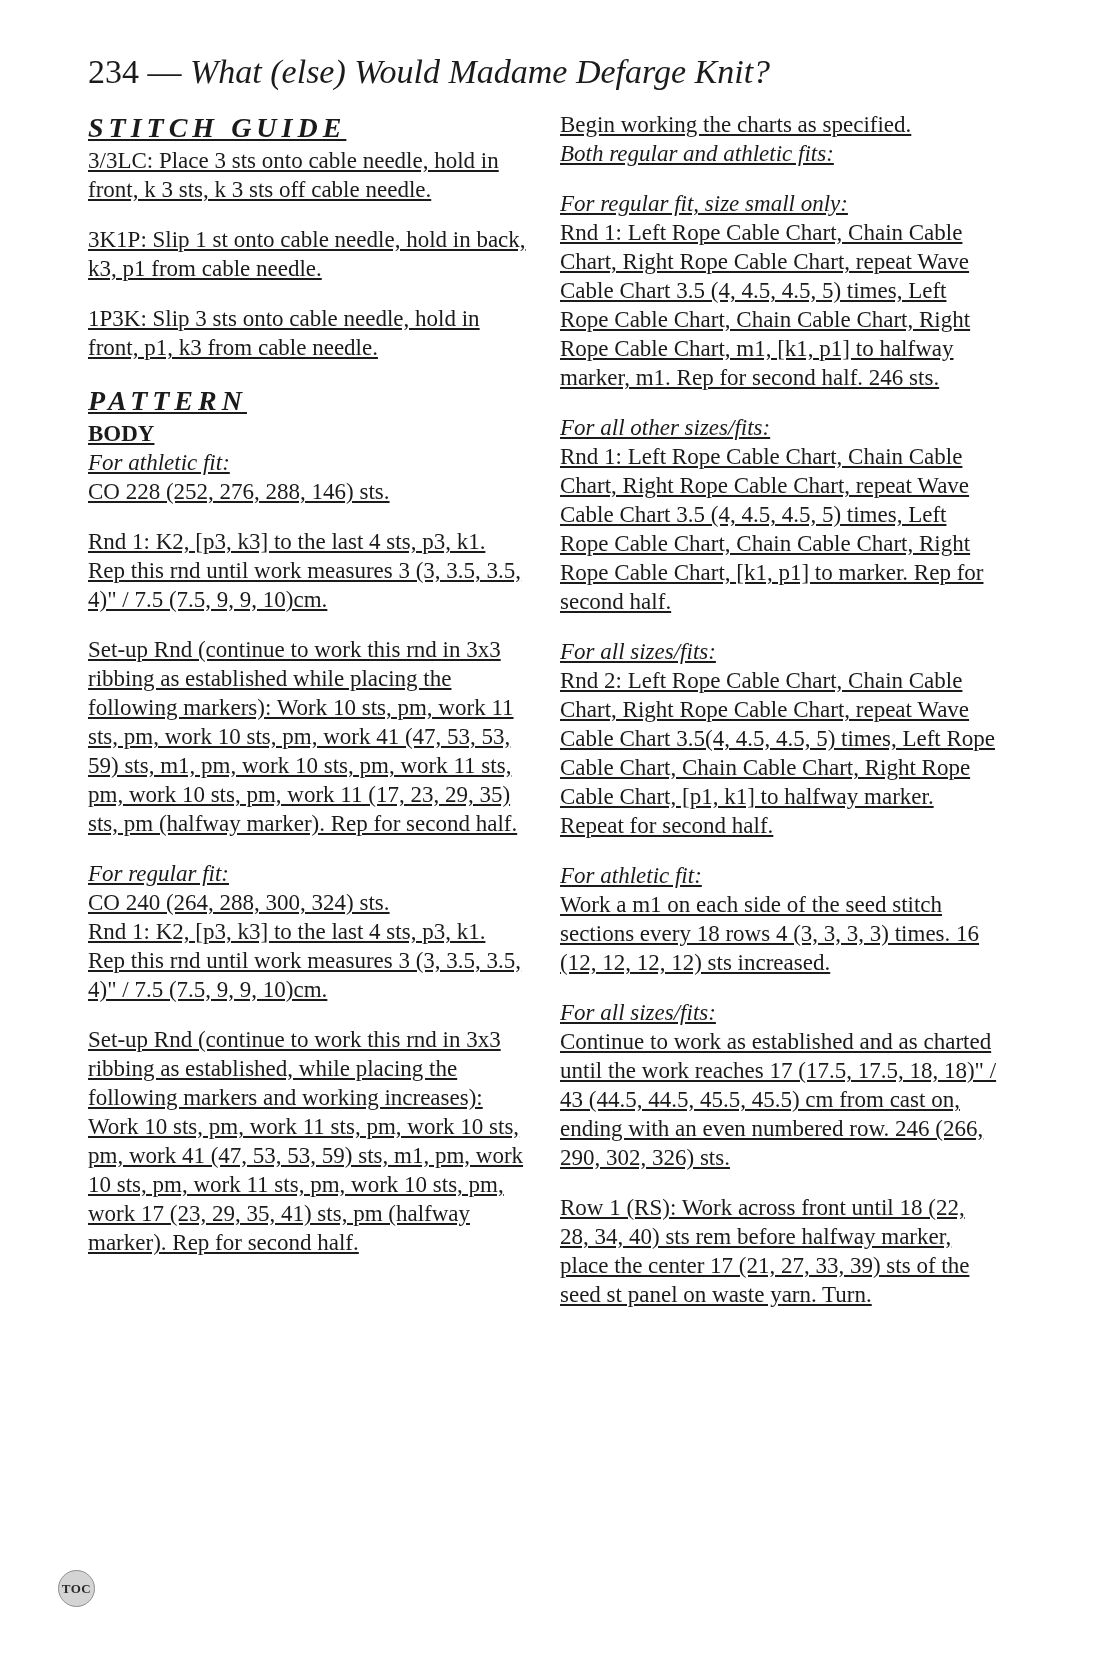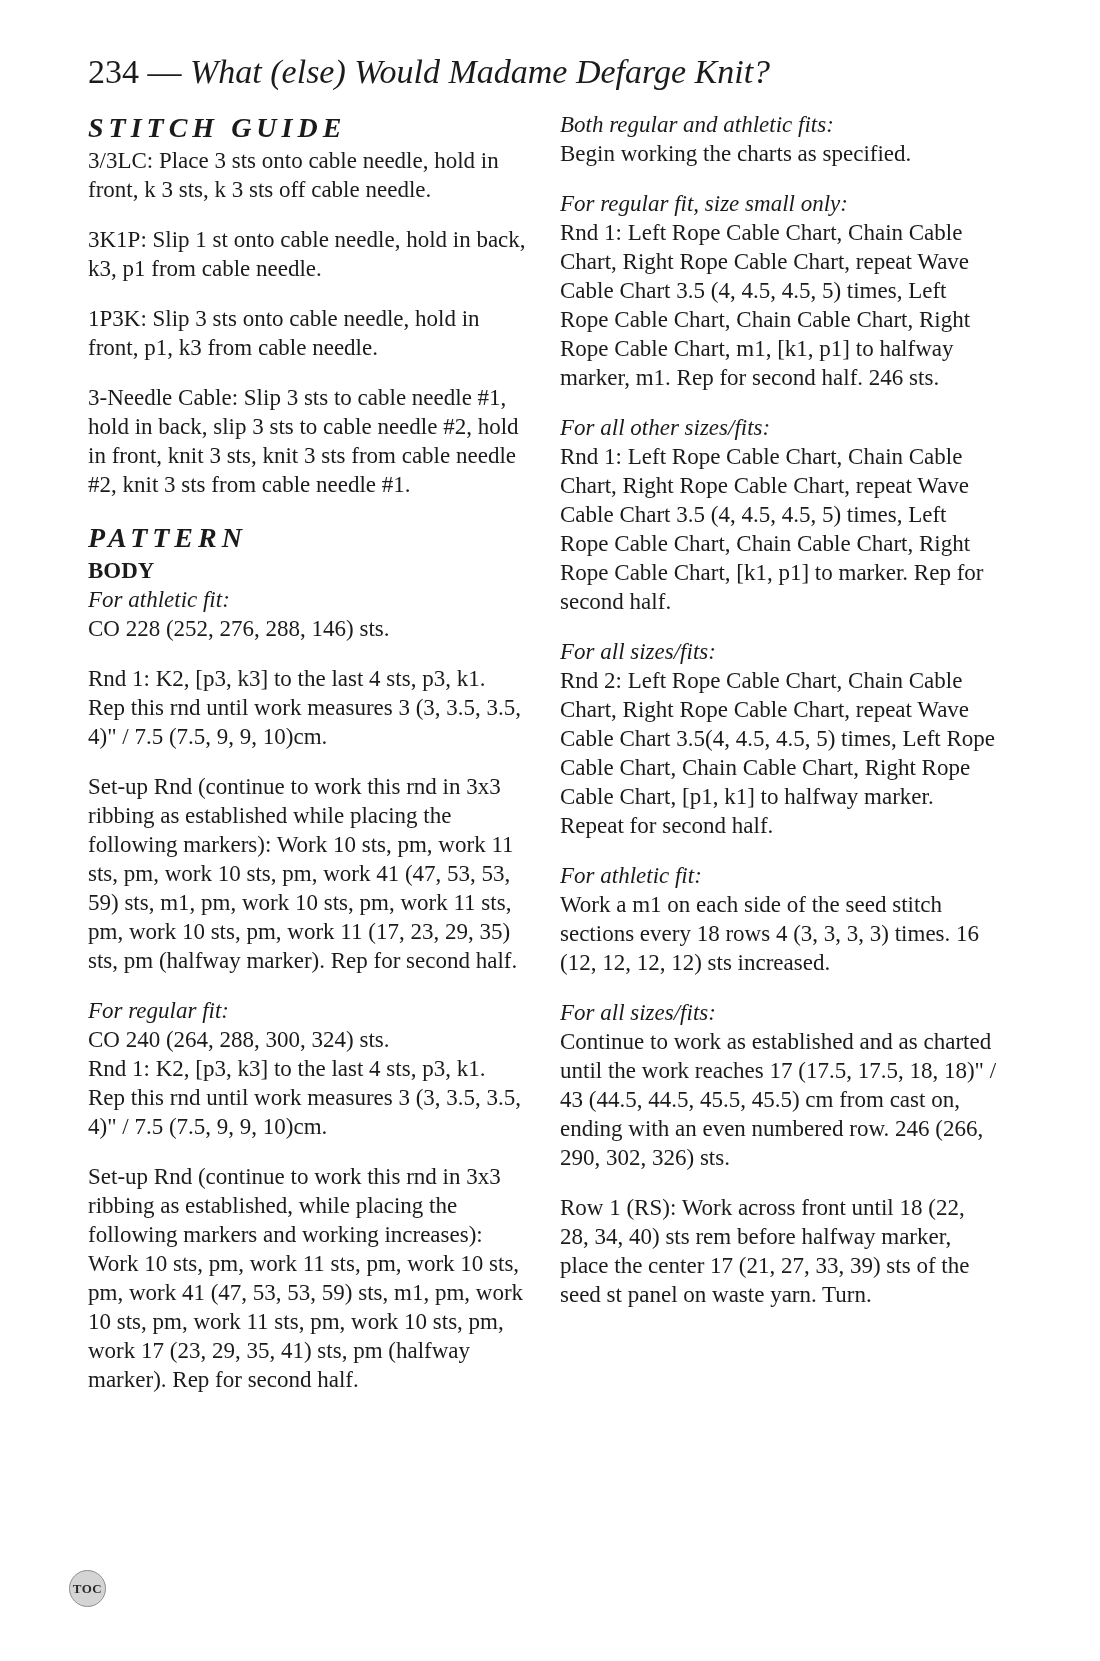--- a/index.html
+++ b/index.html
@@ -25,41 +25,42 @@
   .header .title { font-style: italic; }
   .columns {
     display: flex;
     gap: 34px;
     align-items: flex-start;
   }
   .col {
     width: 438px;
     font-size: 23px;
     line-height: 29px;
+    text-decoration: underline;
   }
   .section-heading {
     font-style: italic;
     font-size: 28px;
     line-height: 36px;
     letter-spacing: 5px;
     margin: 0;
   }
   .section-heading.pattern { margin-top: 18px; }
   .bold-head {
     font-weight: bold;
     margin: 0;
   }
   .para { margin: 0 0 21px 0; }
   .para:last-child { margin-bottom: 0; }
   .block { margin: 0 0 21px 0; }
   .lead { font-style: italic; }
   .line { margin: 0; }
   .toc-button {
     position: absolute;
-    left: 69px;
+    left: 58px;
     top: 1570px;
     width: 37px;
     height: 37px;
     border-radius: 50%;
     background: #d4d4d4;
     border: 1px solid #8f8f8f;
     box-sizing: border-box;
     display: flex;
     align-items: center;
     justify-content: center;
@@ -79,21 +80,20 @@
     <span class="pagenum">234</span><span> — </span><span class="title">What (else) Would Madame Defarge Knit?</span>
   </div>
 
   <div class="columns">
 
     <div class="col">
       <h2 class="section-heading">STITCH GUIDE</h2>
       <p class="para">3/3LC: Place 3 sts onto cable needle, hold in front, k 3 sts, k 3 sts off cable needle.</p>
       <p class="para">3K1P: Slip 1 st onto cable needle, hold in back, k3, p1 from cable needle.</p>
       <p class="para">1P3K: Slip 3 sts onto cable needle, hold in front, p1, k3 from cable needle.</p>
-      <p class="para">3-Needle Cable: Slip 3 sts to cable needle #1, hold in back, slip 3 sts to cable needle #2, hold in front, knit 3 sts, knit 3 sts from cable needle #2, knit 3 sts from cable needle #1.</p>
 
       <h2 class="section-heading pattern">PATTERN</h2>
       <p class="bold-head">BODY</p>
 
       <div class="block">
         <div class="line lead">For athletic fit:</div>
         <div class="line">CO 228 (252, 276, 288, 146) sts.</div>
       </div>
       <p class="para">Rnd 1: K2, [p3, k3] to the last 4 sts, p3, k1. Rep this rnd until work measures 3 (3, 3.5, 3.5, 4)" / 7.5 (7.5, 9, 9, 10)cm.</p>
       <p class="para">Set-up Rnd (continue to work this rnd in 3x3 ribbing as established while placing the following markers): Work 10 sts, pm, work 11 sts, pm, work 10 sts, pm, work 41 (47, 53, 53, 59) sts, m1, pm, work 10 sts, pm, work 11 sts, pm, work 10 sts, pm, work 11 (17, 23, 29, 35) sts, pm (halfway marker). Rep for second half.</p>
@@ -102,22 +102,22 @@
         <div class="line lead">For regular fit:</div>
         <div class="line">CO 240 (264, 288, 300, 324) sts.</div>
         <div class="line">Rnd 1: K2, [p3, k3] to the last 4 sts, p3, k1. Rep this rnd until work measures 3 (3, 3.5, 3.5, 4)" / 7.5 (7.5, 9, 9, 10)cm.</div>
       </div>
       <p class="para">Set-up Rnd (continue to work this rnd in 3x3 ribbing as established, while placing the following markers and working increases): Work 10 sts, pm, work 11 sts, pm, work 10 sts, pm, work 41 (47, 53, 53, 59) sts, m1, pm, work 10 sts, pm, work 11 sts, pm, work 10 sts, pm, work 17 (23, 29, 35, 41) sts, pm (halfway marker). Rep for second half.</p>
     </div>
 
     <div class="col">
 
       <div class="block">
+        <div class="line">Begin working the charts as specified.</div>
         <div class="line lead">Both regular and athletic fits:</div>
-        <div class="line">Begin working the charts as specified.</div>
       </div>
 
       <div class="block">
         <div class="line lead">For regular fit, size small only:</div>
         <div class="line">Rnd 1: Left Rope Cable Chart, Chain Cable Chart, Right Rope Cable Chart, repeat Wave Cable Chart 3.5 (4, 4.5, 4.5, 5) times, Left Rope Cable Chart, Chain Cable Chart, Right Rope Cable Chart, m1, [k1, p1] to halfway marker, m1. Rep for second half. 246 sts.</div>
       </div>
 
       <div class="block">
         <div class="line lead">For all other sizes/fits:</div>
         <div class="line">Rnd 1: Left Rope Cable Chart, Chain Cable Chart, Right Rope Cable Chart, repeat Wave Cable Chart 3.5 (4, 4.5, 4.5, 5) times, Left Rope Cable Chart, Chain Cable Chart, Right Rope Cable Chart, [k1, p1] to marker. Rep for second half.</div>

